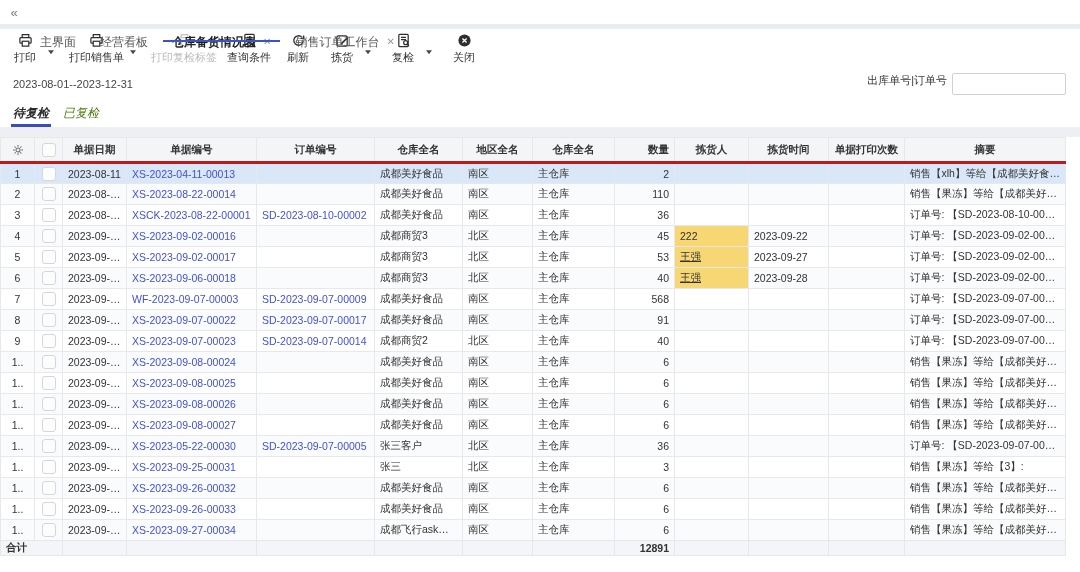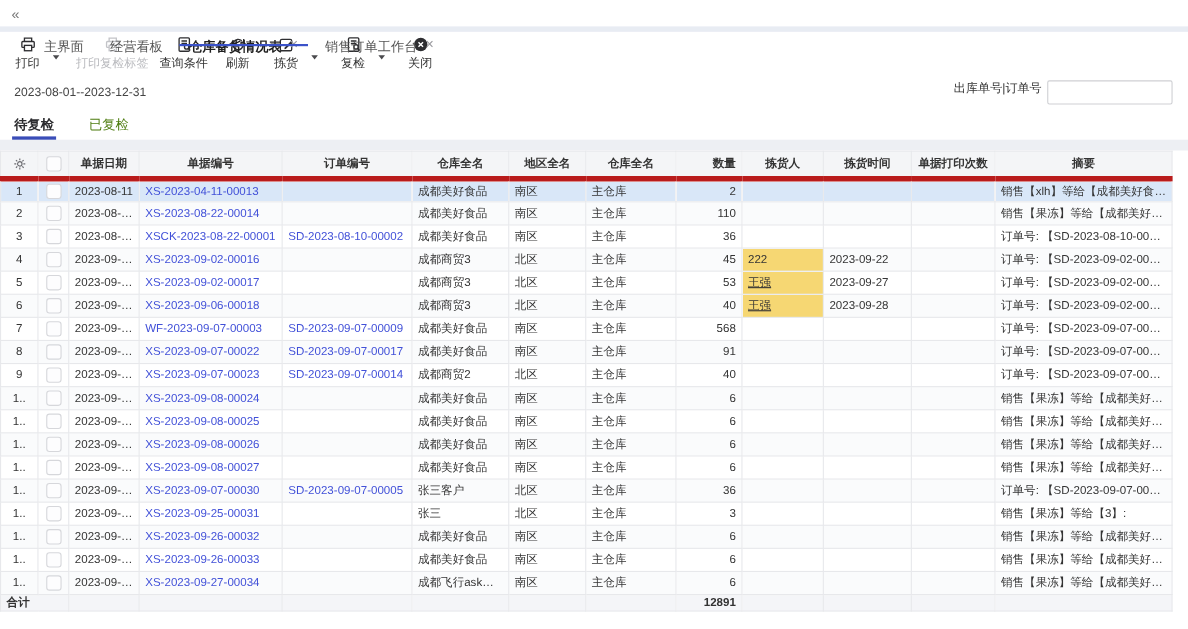--- a/index.html
+++ b/index.html
@@ -25,30 +25,30 @@
   .tbtn.disabled{color:#b9babe;cursor:default;}
   .tbtn.disabled .ic{color:#c3c4c8;}
   .caret{color:#4a4a4d;margin:6px 6px 0 3px;display:flex;}
   .caret svg{width:8px;height:8px;}
   
   .filterrow{height:30px;display:flex;align-items:center;justify-content:space-between;padding:0 14px 0 13px;font-size:11px;color:#444;background:#fff;}
   .searchbox{display:flex;align-items:flex-start;gap:5px;}
   .searchbox label{color:#333;}
   .searchbox input{width:104px;height:20px;border:1px solid #cfd0d4;border-radius:2px;font-size:11px;padding:0 4px;outline:none;}
   
-  .viewtabs{height:28px;display:flex;align-items:stretch;padding-left:13px;gap:32px;background:#fff;font-size:12px;}
+  .viewtabs{height:28px;display:flex;align-items:stretch;padding-left:13px;gap:14px;background:#fff;font-size:12px;font-style:italic;}
   .vtab{position:relative;color:#4d7c0f;display:flex;align-items:center;cursor:pointer;}
   .vtab.active{color:#2b2b2e;font-weight:bold;}
   .vtab.active::after{content:"";position:absolute;left:-2px;right:-2px;bottom:0;height:3px;background:#3a4db8;}
   .band2{height:10px;background:#edeff3;}
   
   .tablewrap{width:1080px;background:#fff;}
   table{border-collapse:collapse;table-layout:fixed;width:1066px;font-size:10.5px;}
   th,td{border:1px solid #e7e8eb;padding:0 5px;white-space:nowrap;overflow:hidden;text-overflow:ellipsis;height:21px;box-sizing:border-box;}
-  thead th{background:#f4f5f7;font-weight:bold;color:#333;height:25px;text-align:center;border-bottom:5px solid #b91c1c;}
+  thead th{background:#f4f5f7;font-weight:bold;color:#333;height:25px;text-align:center;border-bottom:3px solid #b91c1c;}
   tbody tr:nth-child(even) td{background:#fafbfc;}
   tbody tr.selected td{background:#d9e7f8;}
   td.num{text-align:center;color:#333;padding:0 2px;}
   td.qty,th.qty{text-align:right;}
   .lnk{color:#4150d8;text-decoration:none;cursor:pointer;}
   td.picker-hl{background:#f6d773 !important;}
   .picker-underline{text-decoration:underline;cursor:pointer;}
   tr.total td{background:#f4f5f8;font-weight:bold;height:15px;border-top:1px solid #d8dade;}
   .cb{width:12px;height:12px;border:1px solid #d6d7db;border-radius:3px;background:#fdfdfe;margin:0 auto;cursor:pointer;}
   th .ic-gear{color:#6b6b70;display:flex;justify-content:center;}
@@ -81,20 +81,37 @@
     <div class="tgroup">
       <div class="tbtn">
         <span class="ic">
           <svg viewBox="0 0 16 16" fill="none" stroke="currentColor" stroke-width="1.3">
             <path d="M4.5 5V1.8h7V5"></path>
             <rect x="2" y="5" width="12" height="5.8" rx="1"></rect>
             <rect x="4.5" y="8.8" width="7" height="5.2" fill="#fff"></rect>
           </svg>
         </span>
         <span class="tlabel">打印</span>
+      </div>
+      <span class="caret">
+        <svg viewBox="0 0 8 8">
+          <path d="M1 2.3h6L4 6.2z" fill="currentColor"></path>
+        </svg>
+      </span>
+    </div>
+    <div class="tgroup">
+      <div class="tbtn">
+        <span class="ic">
+          <svg viewBox="0 0 16 16" fill="none" stroke="currentColor" stroke-width="1.3">
+            <path d="M4.5 5V1.8h7V5"></path>
+            <rect x="2" y="5" width="12" height="5.8" rx="1"></rect>
+            <rect x="4.5" y="8.8" width="7" height="5.2" fill="#fff"></rect>
+          </svg>
+        </span>
+        <span class="tlabel">打印销售单</span>
       </div>
       <span class="caret">
         <svg viewBox="0 0 8 8">
           <path d="M1 2.3h6L4 6.2z" fill="currentColor"></path>
         </svg>
       </span>
     </div>
     <div class="tgroup">
       <div class="tbtn disabled">
         <span class="ic">
@@ -456,21 +473,21 @@
           <td></td>
           <td></td>
           <td>销售【果冻】等给【成都美好食品】:</td>
         </tr>
         <tr>
           <td class="num">1..</td>
           <td>
             <div class="cb"></div>
           </td>
           <td>2023-09-22</td>
-          <td><span class="lnk">XS-2023-09-07-00030</span></td>
+          <td><span class="lnk">XS-2023-05-22-00030</span></td>
           <td><span class="lnk">SD-2023-09-07-00005</span></td>
           <td>张三客户</td>
           <td>北区</td>
           <td>主仓库</td>
           <td class="qty">36</td>
           <td></td>
           <td></td>
           <td></td>
           <td>订单号: 【SD-2023-09-07-00005...</td>
         </tr>

